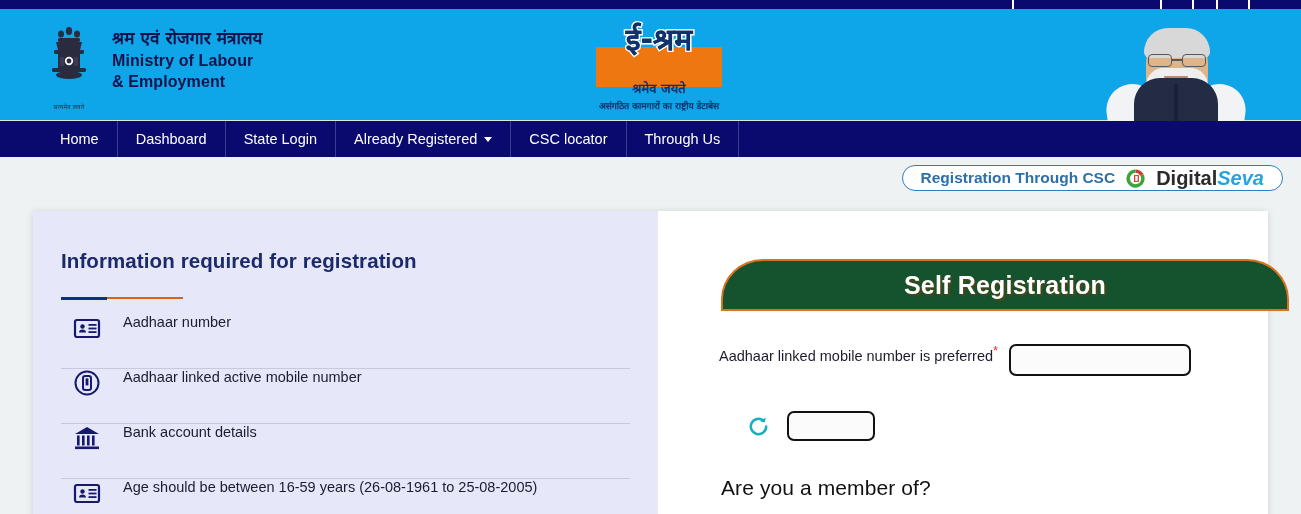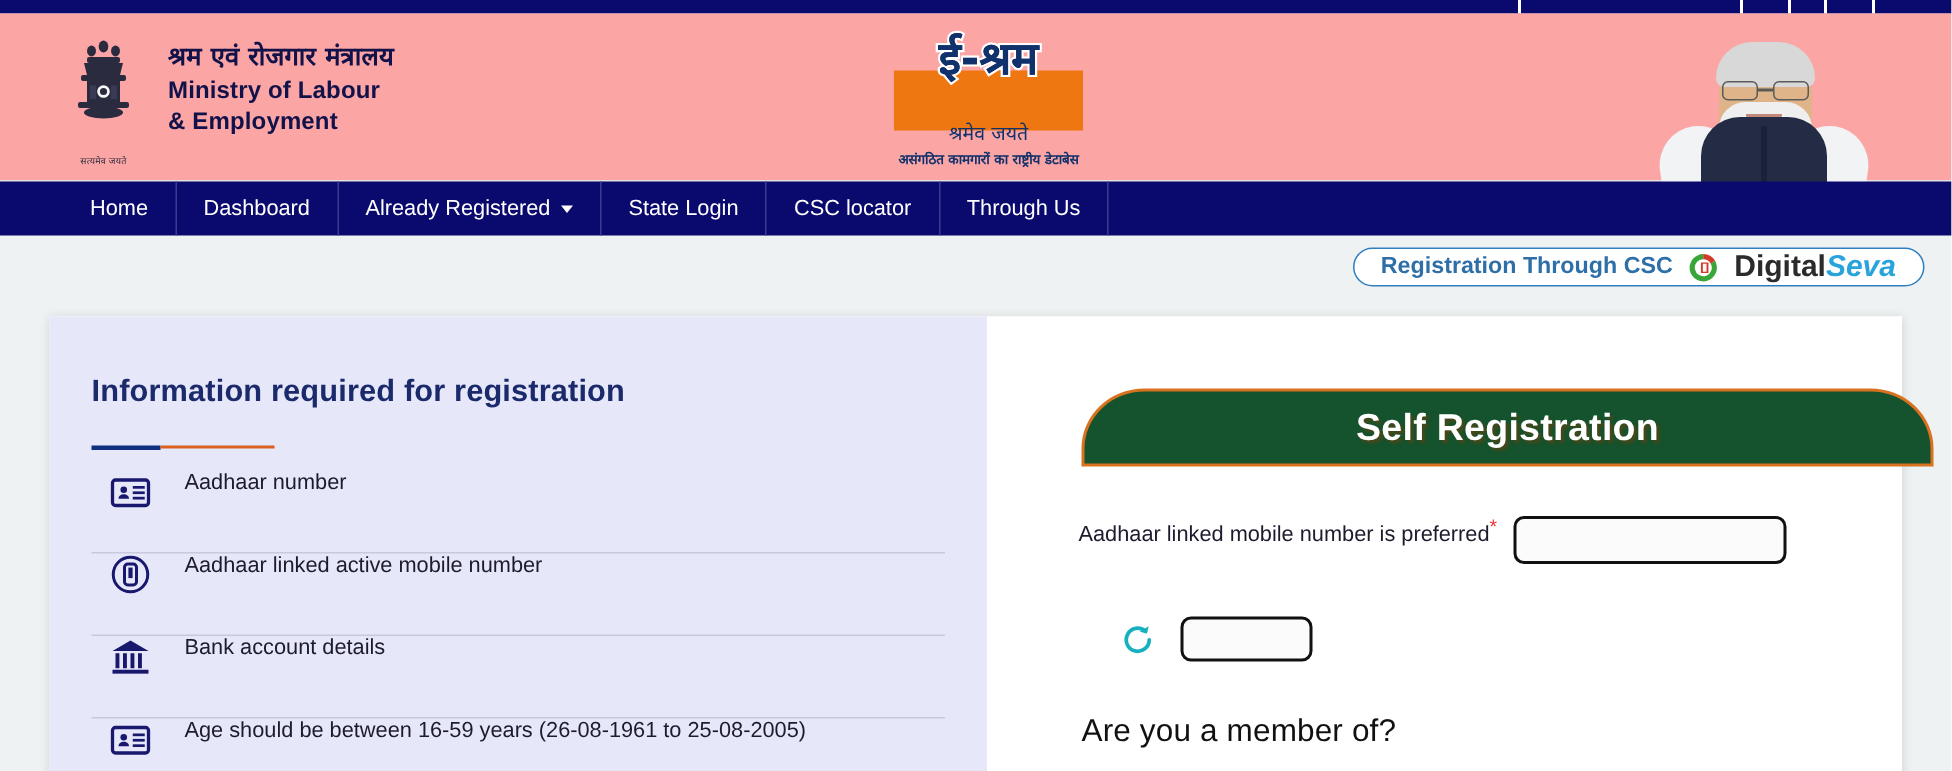--- a/index.html
+++ b/index.html
@@ -17,21 +17,21 @@
     position: absolute; top: 0; left: 0; width: 1301px; height: 9px;
     background: #0a0a6e;
   }
   .topstrip .sep {
     position: absolute; top: 0; width: 2px; height: 9px; background: #ffffff;
   }
 
   
   .header {
     position: absolute; top: 9px; left: 0; width: 1301px; height: 112px;
-    background: #fca5a5;
+    background: #0ea5e9;
     border-bottom: 1px solid #e3e3e3;
   }
   .brand {
     position: absolute; left: 40px; top: 14px;
     display: flex; align-items: flex-start; gap: 14px;
   }
   .emblem { width: 58px; height: 88px; position: relative; }
   .emblem-txt {
     position: absolute; bottom: 0; left: 0; width: 58px;
     text-align: center; font-size: 6px; color: #2a2a3a;
@@ -67,21 +67,21 @@
   }
   .eshram-word2 {
     position: absolute; left: 0; top: 0; width: 142px;
     font-family: "DejaVu Sans", sans-serif;
     font-size: 30px; font-weight: bold; color: #10316b;
     line-height: 1.1;
   }
   .eshram-sub {
     position: absolute; left: 0; top: 56px; width: 142px;
     font-family: "DejaVu Sans", sans-serif;
-    font-size: 13px; font-weight: normal; color: #10316b;
+    font-size: 13px; font-weight: bold; color: #10316b;
   }
   .eshram-tag {
     position: absolute; left: 0; top: 76px; width: 142px;
     font-family: "DejaVu Sans", sans-serif;
     font-size: 9px; font-weight: bold; color: #10316b; letter-spacing: -.1px;
   }
 
   
   .portrait {
     position: absolute; right: 53px; top: 9px; width: 144px; height: 112px;
@@ -331,25 +331,25 @@
 
 <div class="navbar">
   <div class="nav-pad"></div>
   <div class="nav-item">
     <span>Home</span>
   </div>
   <div class="nav-item">
     <span>Dashboard</span>
   </div>
   <div class="nav-item">
+    <span>State Login</span>
+  </div>
+  <div class="nav-item">
     <span>Already Registered</span>
     <span class="caret"></span>
-  </div>
-  <div class="nav-item">
-    <span>State Login</span>
   </div>
   <div class="nav-item">
     <span>CSC locator</span>
   </div>
   <div class="nav-item">
     <span>Through Us</span>
   </div>
 </div>
 
 <div class="csc-pill">

